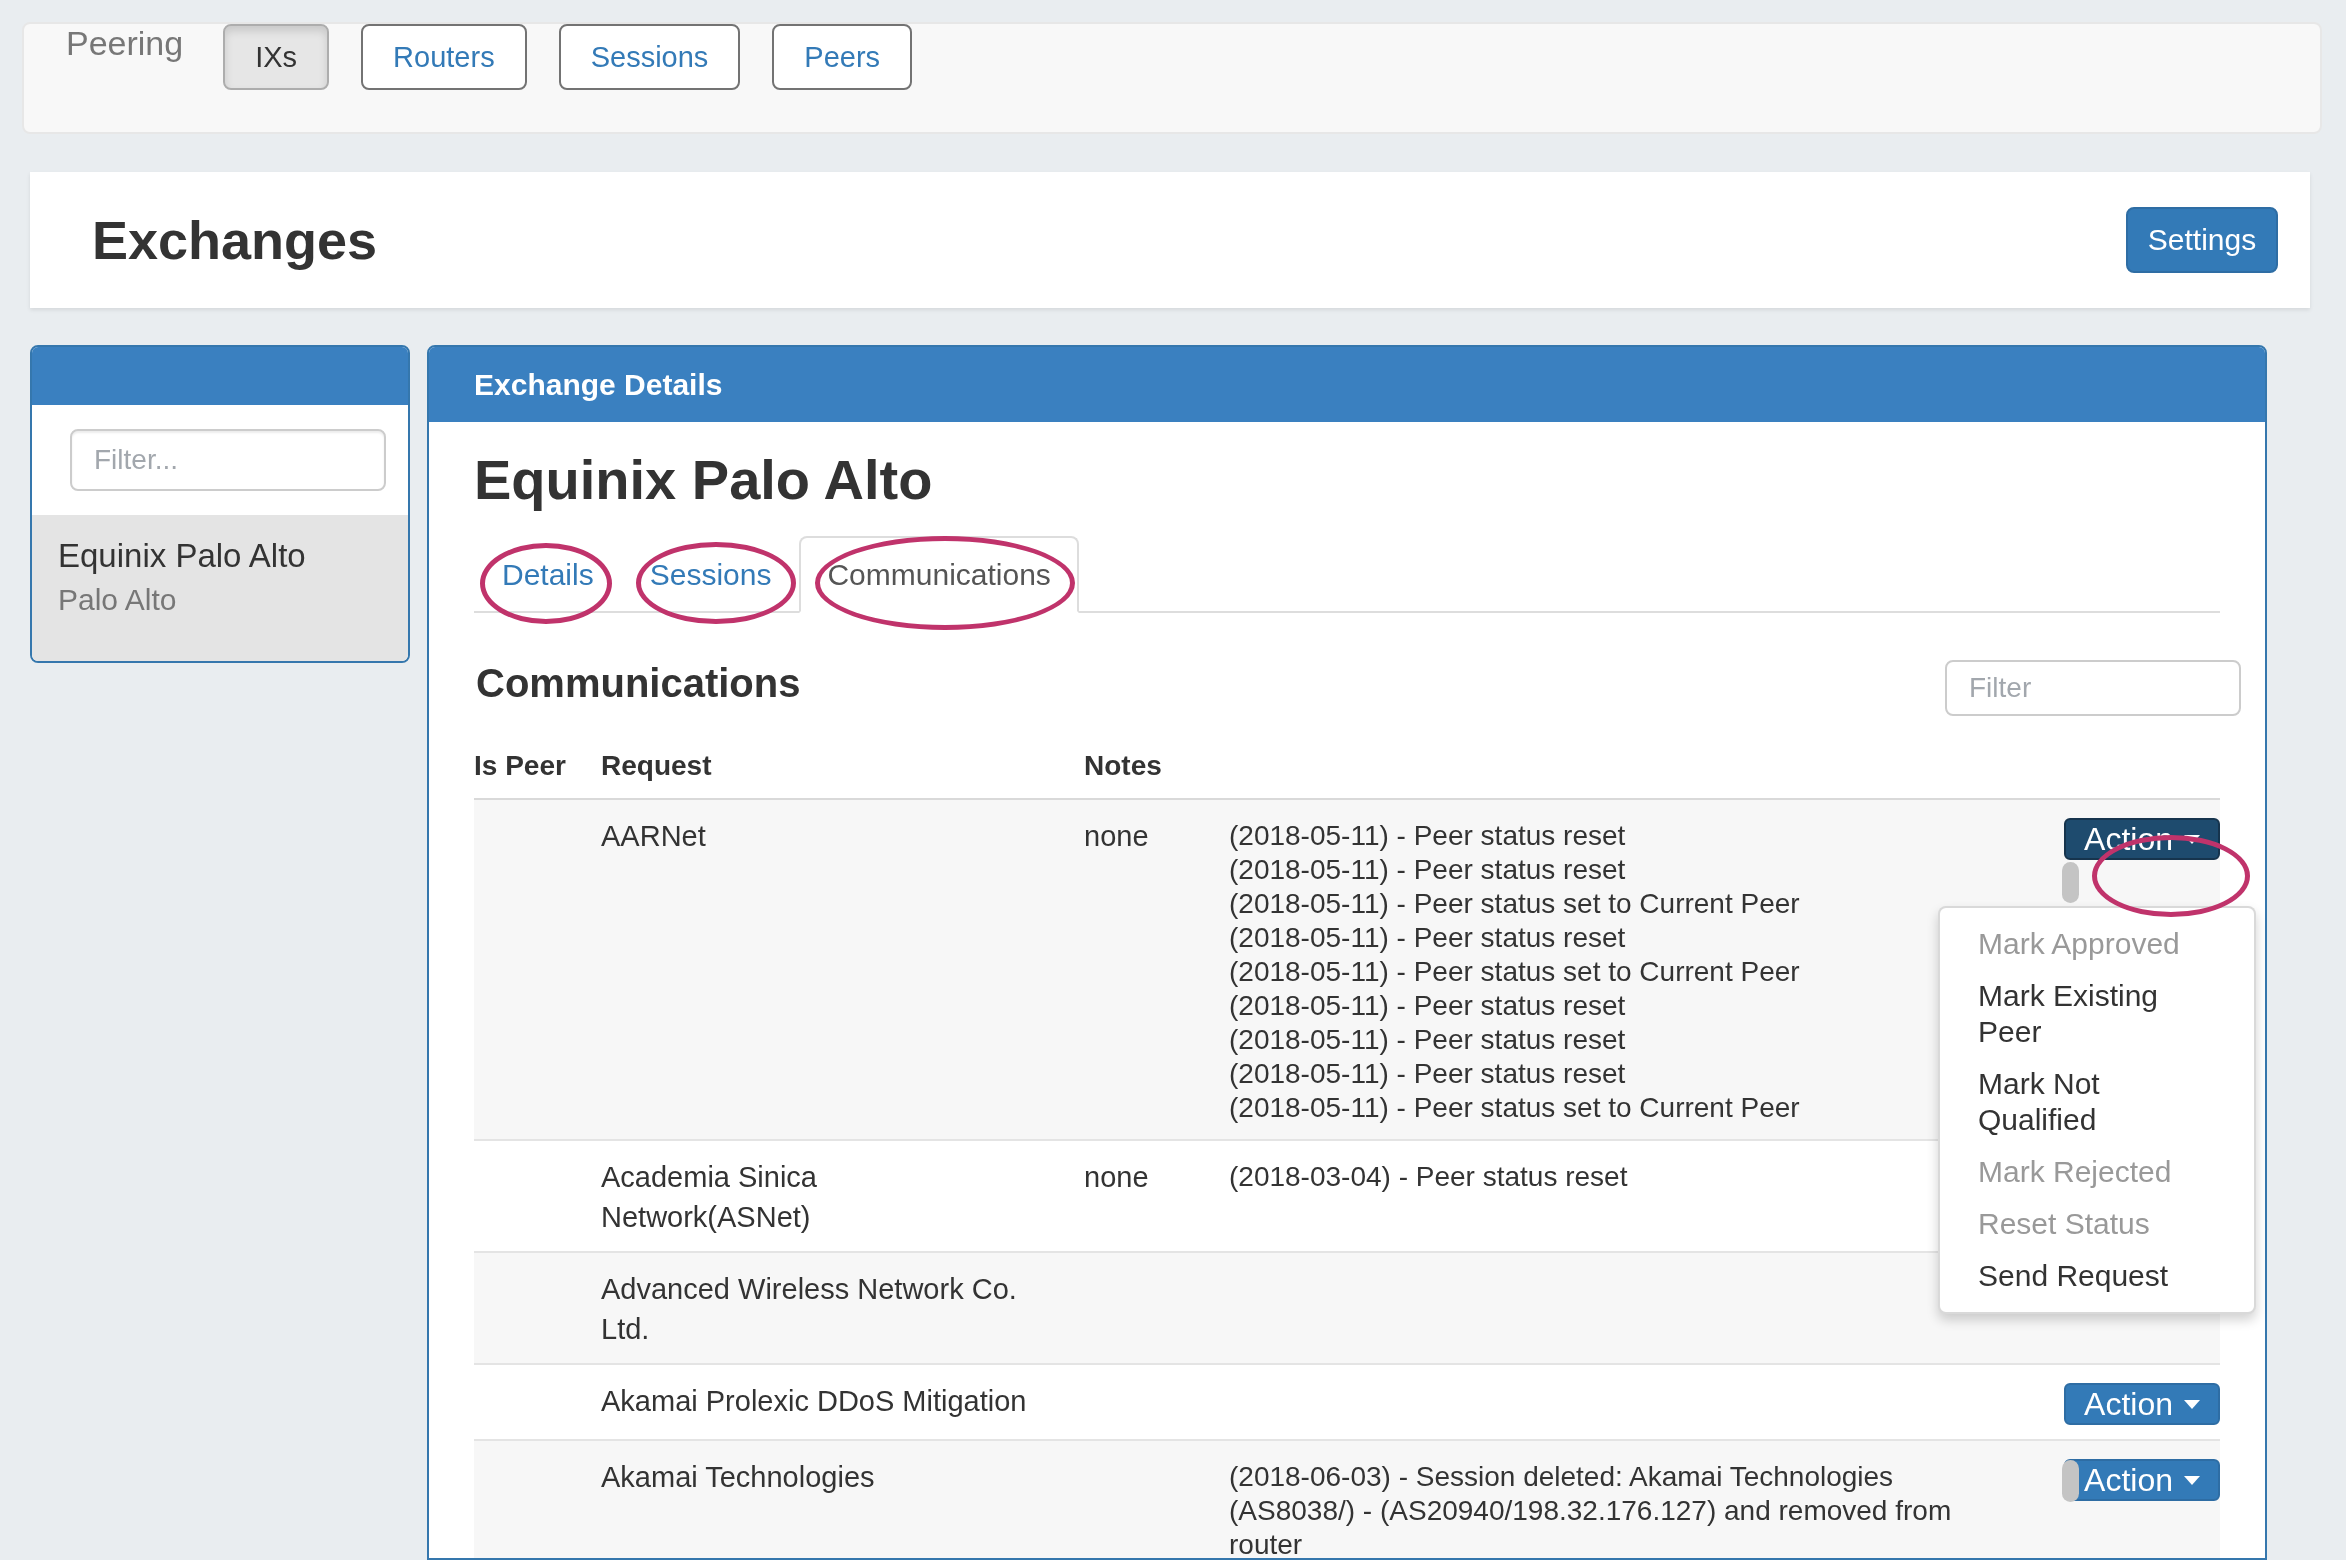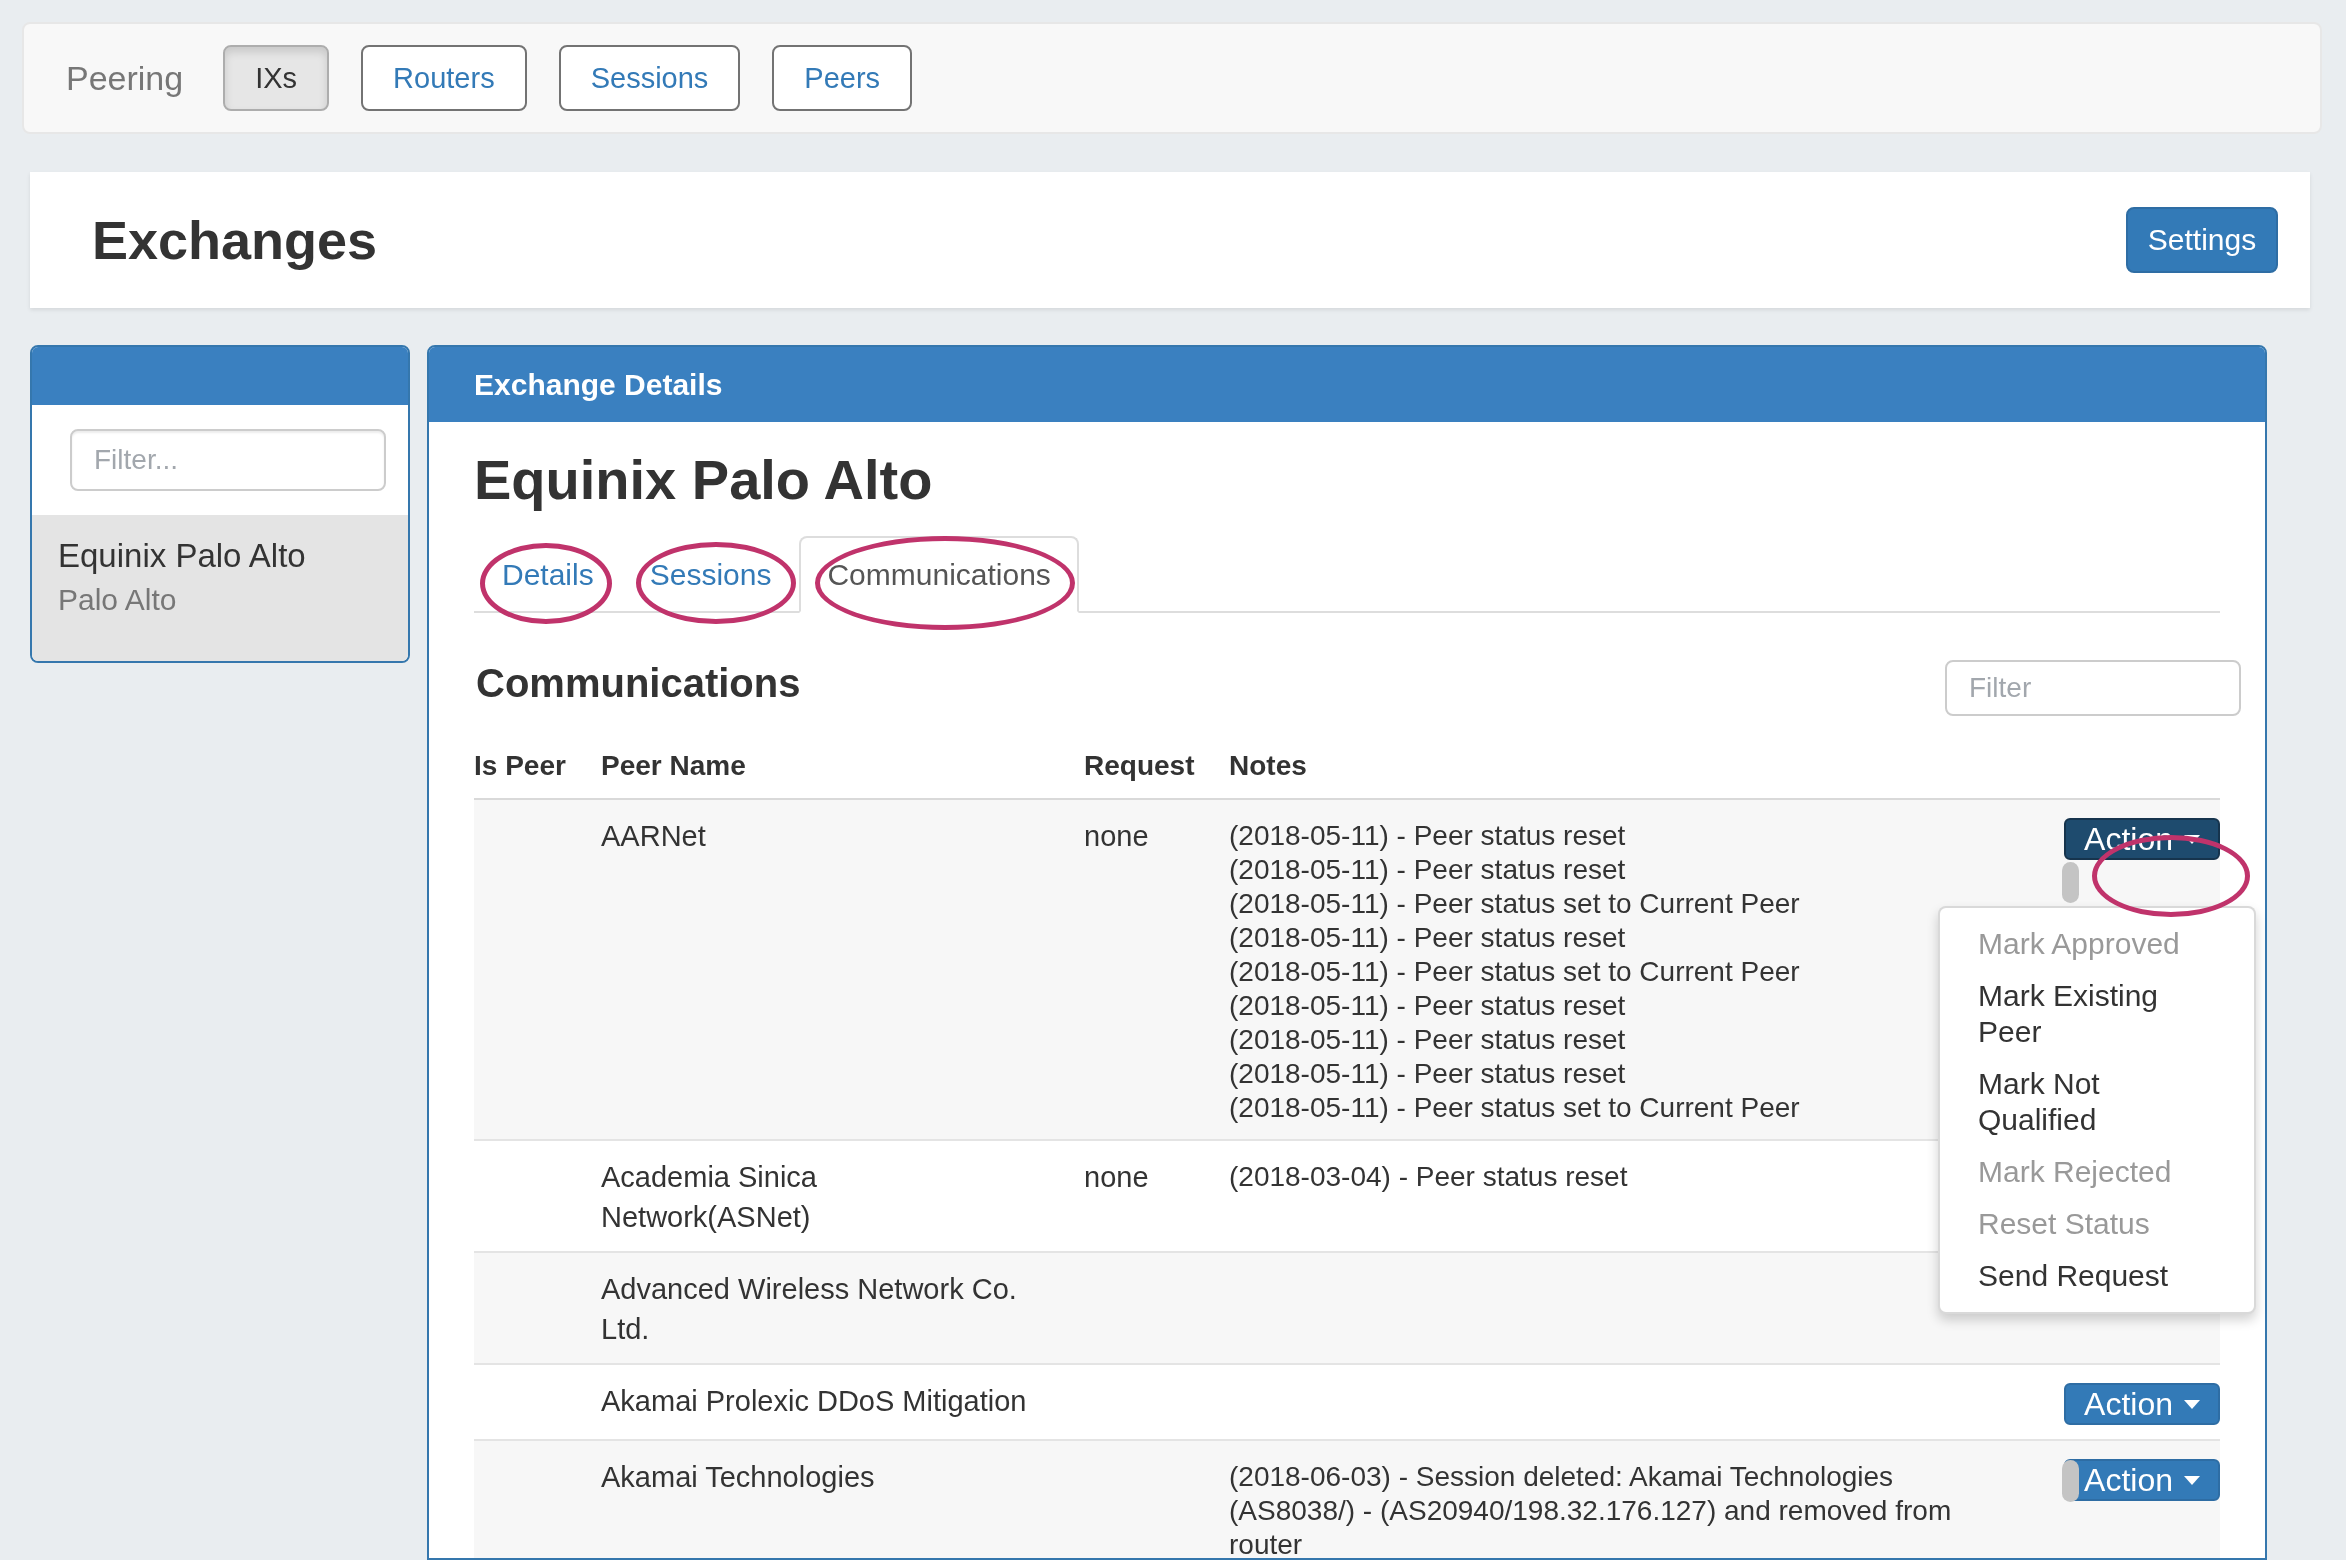--- a/index.html
+++ b/index.html
@@ -8,21 +8,21 @@
     width:2346px; height:1560px; position:relative; overflow:hidden;
     background:#e9edf0;
     font-family:"Liberation Sans", sans-serif;
     color:#333;
   }
 
   
   .navbar {
     position:absolute; left:22px; top:22px; width:2300px; height:112px;
     background:#f8f8f8; border:2px solid #e7e7e7; border-radius:8px;
-    display:flex; align-items:center;
+    display:flex; align-items:flex-start;
   }
   .brand { margin-left:42px; font-size:34px; color:#777; }
   .nav-btn {
     height:66px; margin-left:32px; padding:0 30px;
     font-family:inherit; font-size:29px; color:#337ab7;
     background:#fff; border:2px solid #737373; border-radius:8px; cursor:pointer;
   }
   .nav-btn.active {
     background:#e6e6e6; border-color:#adadad; color:#333;
     box-shadow: inset 0 5px 9px rgba(0,0,0,.13);
@@ -176,21 +176,20 @@
       <div class="tab">Details</div>
       <div class="tab">Sessions</div>
       <div class="tab active">Communications</div>
     </div>
 
     <h3 class="section-title">Communications</h3>
 
     <div class="table">
       <div class="thead">
         <div>Is Peer</div>
-        <div>Peer Name</div>
         <div>Request</div>
         <div>Notes</div>
         <div></div>
       </div>
 
       <div class="tr striped">
         <div></div>
         <div class="peer-name">AARNet</div>
         <div class="request-cell">none</div>
         <div class="notes-cell">

